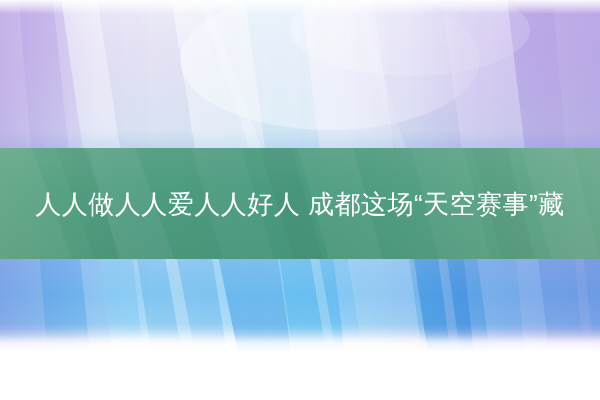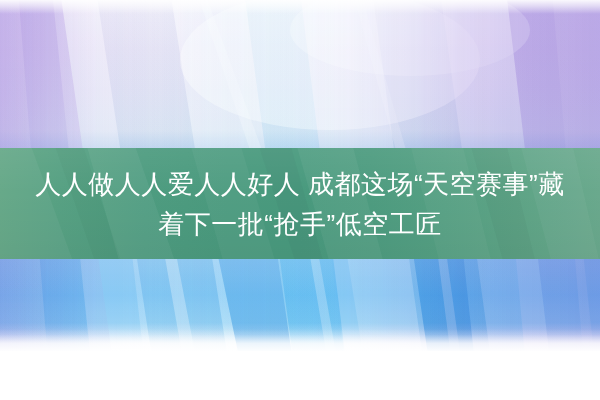--- a/index.html
+++ b/index.html
@@ -253,17 +253,16 @@
         <polygon points="54,-5 82,-5 122,116 96,116" fill="#0d3f2e" opacity="0.045"></polygon>
         <polygon points="258,-5 290,-5 324,116 296,116" fill="#0d3f2e" opacity="0.04"></polygon>
         <polygon points="470,-5 506,-5 536,116 504,116" fill="#0d3f2e" opacity="0.04"></polygon>
       </svg>
     </div>
 
     <div class="band-shade"></div>
 
     <div class="headline">
       <div class="headline-line">人人做人人爱人人好人 成都这场“天空赛事”藏</div>
-      <div class="headline-line">着下一批“抢手”低空工匠</div>
     </div>
   </div>
 
 </div>
 
 </body></html>

